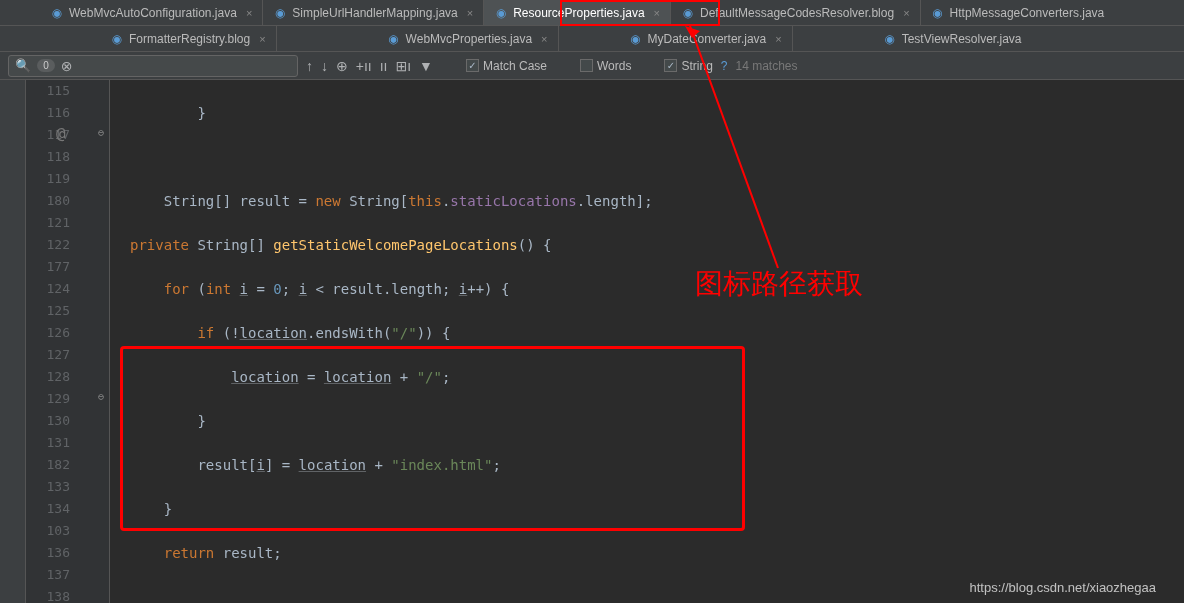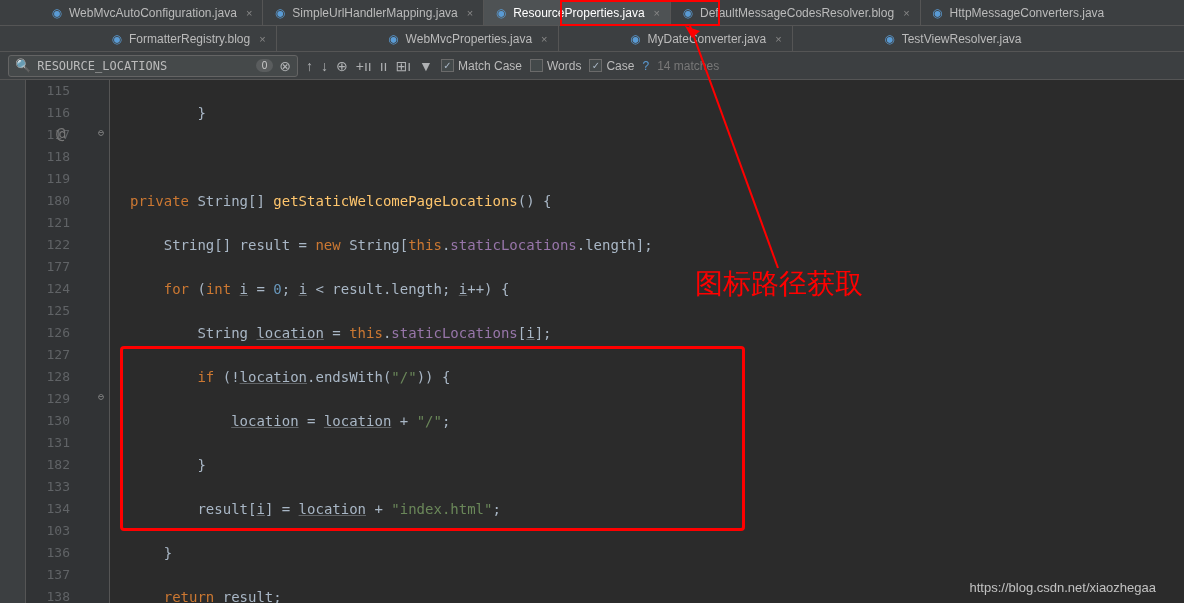--- a/index.html
+++ b/index.html
@@ -91,20 +91,21 @@
   font-size: 10px;
   color: #ccc;
 }
 .icon-btn { color: #afb1b3; cursor: pointer; font-size: 14px; }
 .checkbox-wrap {
   display: flex;
   align-items: center;
   gap: 4px;
   color: #bbbbbb;
   font-size: 12px;
+  margin-left: 25px;
 }
 .checkbox {
   width: 13px;
   height: 13px;
   border: 1px solid #6a6a6a;
   background: #43494a;
   display: inline-flex;
   align-items: center;
   justify-content: center;
   font-size: 10px;
@@ -274,42 +275,41 @@
     <div class="tab" style="margin-left:80px;border-right:none">
         <span class="tab-icon java-icon">◉</span>
         <span>TestViewResolver.java</span>
       </div>
   </div>
 </div>
 
 <div class="search-bar">
   <div class="search-input-wrap">
     <span class="search-icon">🔍</span>
-    <input class="search-input" value="RESOURCE_LOCATIONS" style="">
     <span class="pill">0</span>
     <span class="icon-btn">⊗</span>
   </div>
   <span class="icon-btn">↑</span>
   <span class="icon-btn">↓</span>
   <span class="icon-btn">⊕</span>
   <span class="icon-btn">+ıı</span>
   <span class="icon-btn">ıı</span>
   <span class="icon-btn">⊞ı</span>
   <span class="icon-btn">▼</span>
   <span class="checkbox-wrap">
       <span class="checkbox checked"></span>
       <span>Match Case</span>
     </span>
   <span class="checkbox-wrap">
       <span class="checkbox"></span>
       <span>Words</span>
     </span>
   <span class="checkbox-wrap">
       <span class="checkbox checked"></span>
-      <span>Case</span>
+      <span>String</span>
     </span>
   <span class="q-icon">?</span>
   <span class="matches">14 matches</span>
 </div>
 
 <div class="editor">
   <div class="left-strip"></div>
   <div class="gutter" id="gutter">
       <div class="ln">115</div>
       <div class="ln">116</div>
@@ -337,24 +337,23 @@
       <div class="ln">138</div>
     </div>
   <div class="gutter-extra">
     <span class="at-sym" style="left:-22px;top:44px">@</span>
     <span class="fold-icon" style="top:47px;left:20px">⊖</span>
     <span class="fold-icon" style="top:311px;left:20px">⊖</span>
   </div>
   <div class="code">
 <div class="ln"><span>        }</span></div>
 <div class="ln"><span></span></div>
+<div class="ln"><span>    String[] result = </span><span class="kw">new</span><span> String[</span><span class="kw">this</span><span>.</span><span class="prm">staticLocations</span><span>.length];</span></div>
 <div class="ln"><span class="kw">private</span><span> String[] </span><span class="id">getStaticWelcomePageLocations</span><span>() {</span></div>
-<div class="ln"><span>    String[] result = </span><span class="kw">new</span><span> String[</span><span class="kw">this</span><span>.</span><span class="prm">staticLocations</span><span>.length];</span></div>
 <div class="ln">    <span class="kw">for</span><span> (</span><span class="kw">int</span><span> </span><span class="und">i</span><span> = </span><span class="num">0</span><span>; </span><span class="und">i</span><span> &lt; result.length; </span><span class="und">i</span><span>++) {</span></div>
-<div class="ln"><span>        String </span><span class="und">location</span><span> = </span><span class="kw">this</span><span>.</span><span class="prm">staticLocations</span><span>[</span><span class="und">i</span><span>];</span></div>
 <div class="ln">        <span class="kw">if</span><span> (!</span><span class="und">location</span><span>.endsWith(</span><span class="str">"/"</span><span>)) {</span></div>
 <div class="ln"><span>            </span><span class="und">location</span><span> = </span><span class="und">location</span><span> + </span><span class="str">"/"</span><span>;</span></div>
 <div class="ln"><span>        }</span></div>
 <div class="ln"><span>        result[</span><span class="und">i</span><span>] = </span><span class="und">location</span><span> + </span><span class="str">"index.html"</span><span>;</span></div>
 <div class="ln"><span>    }</span></div>
 <div class="ln">    <span class="kw">return</span><span> result;</span></div>
 
 
 
 

